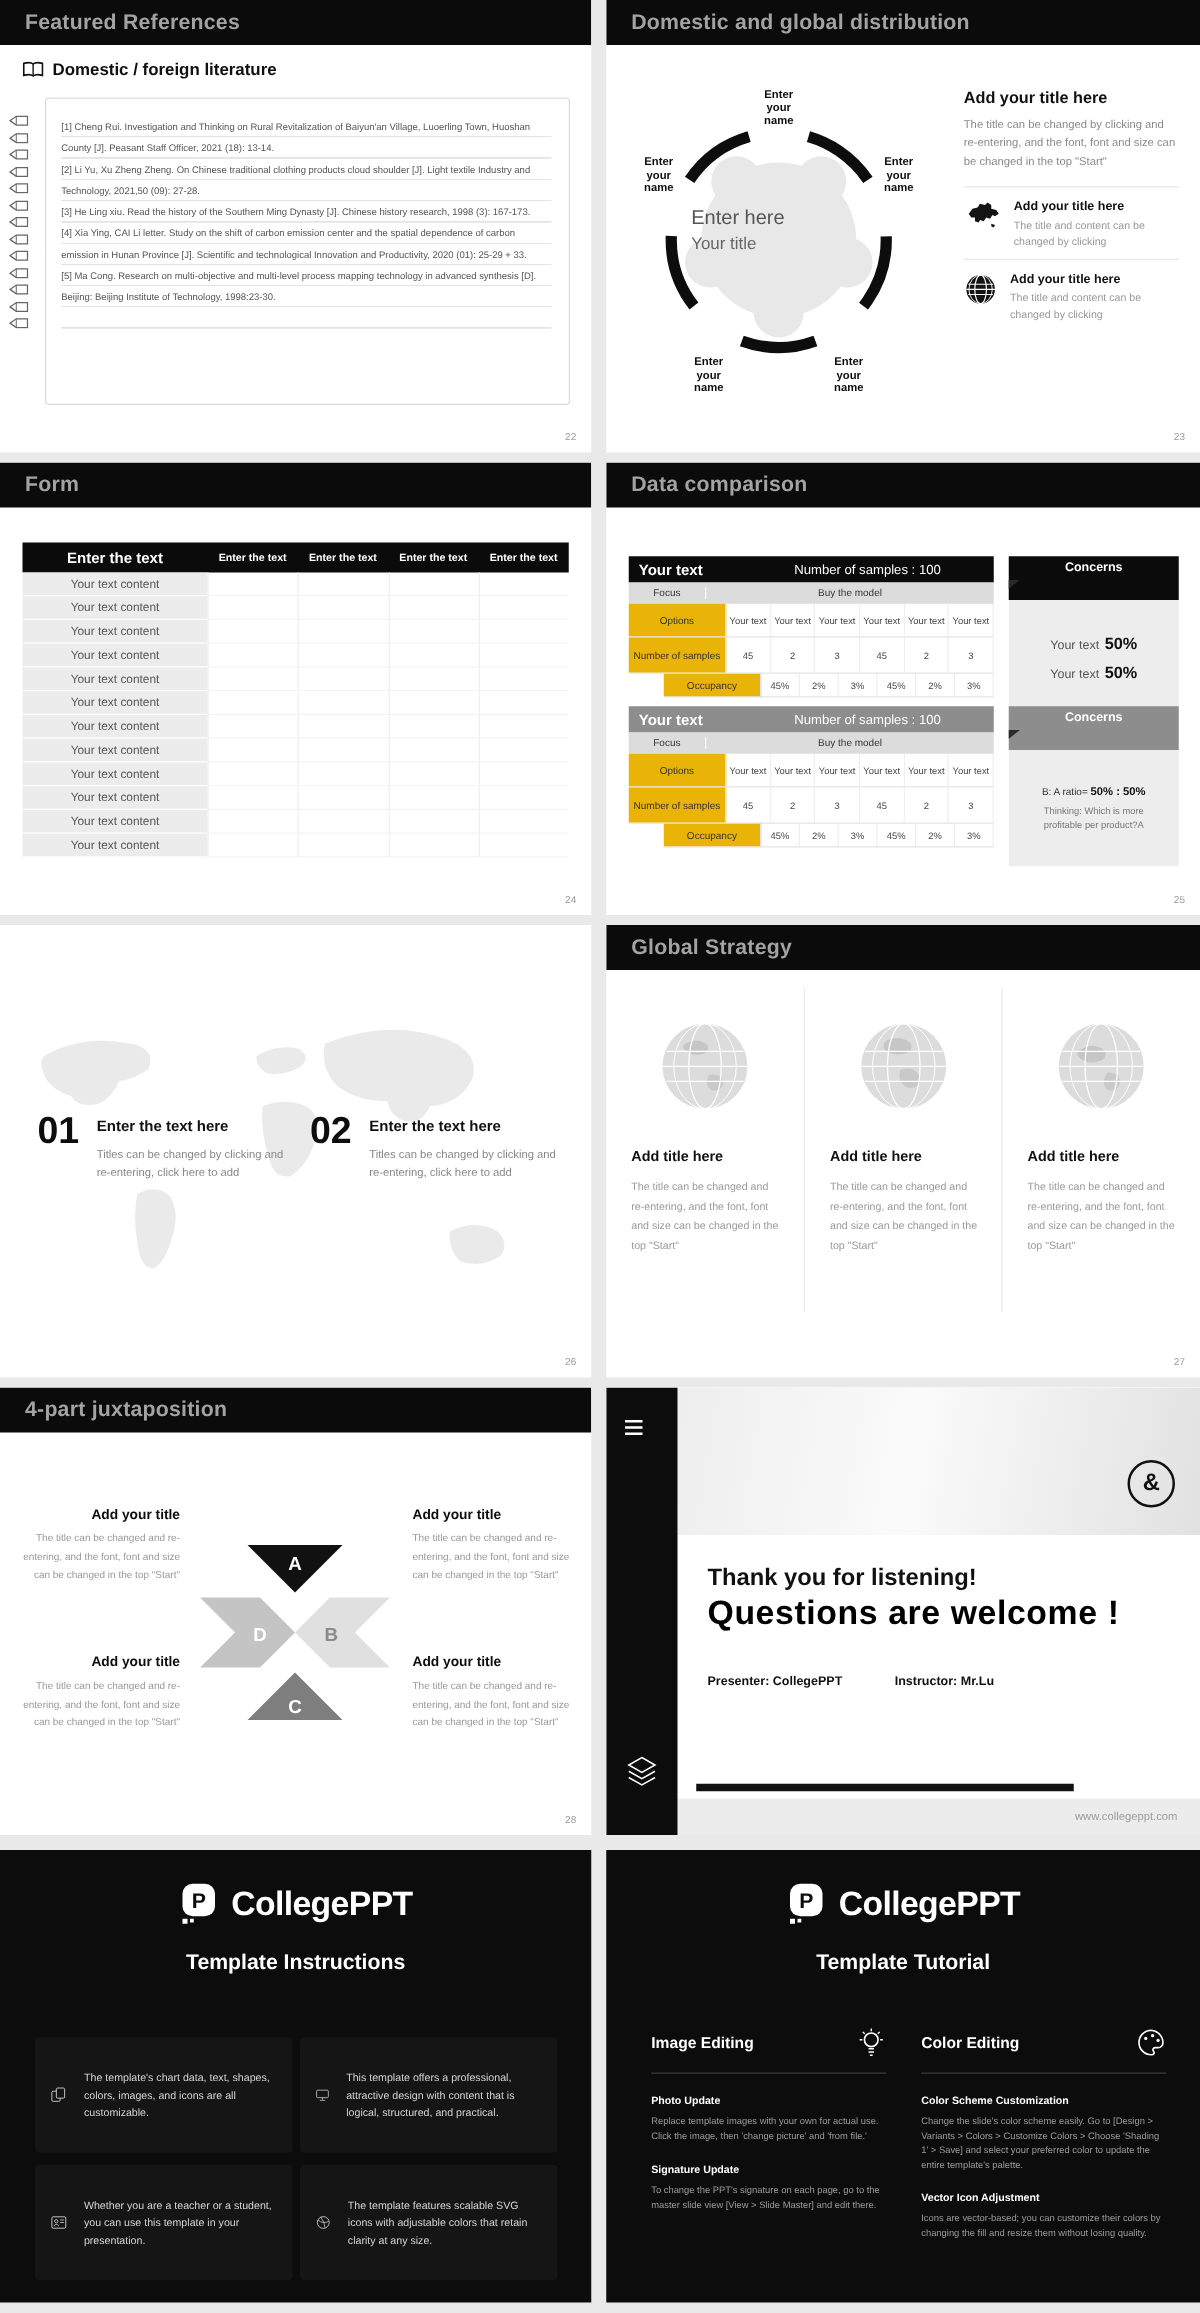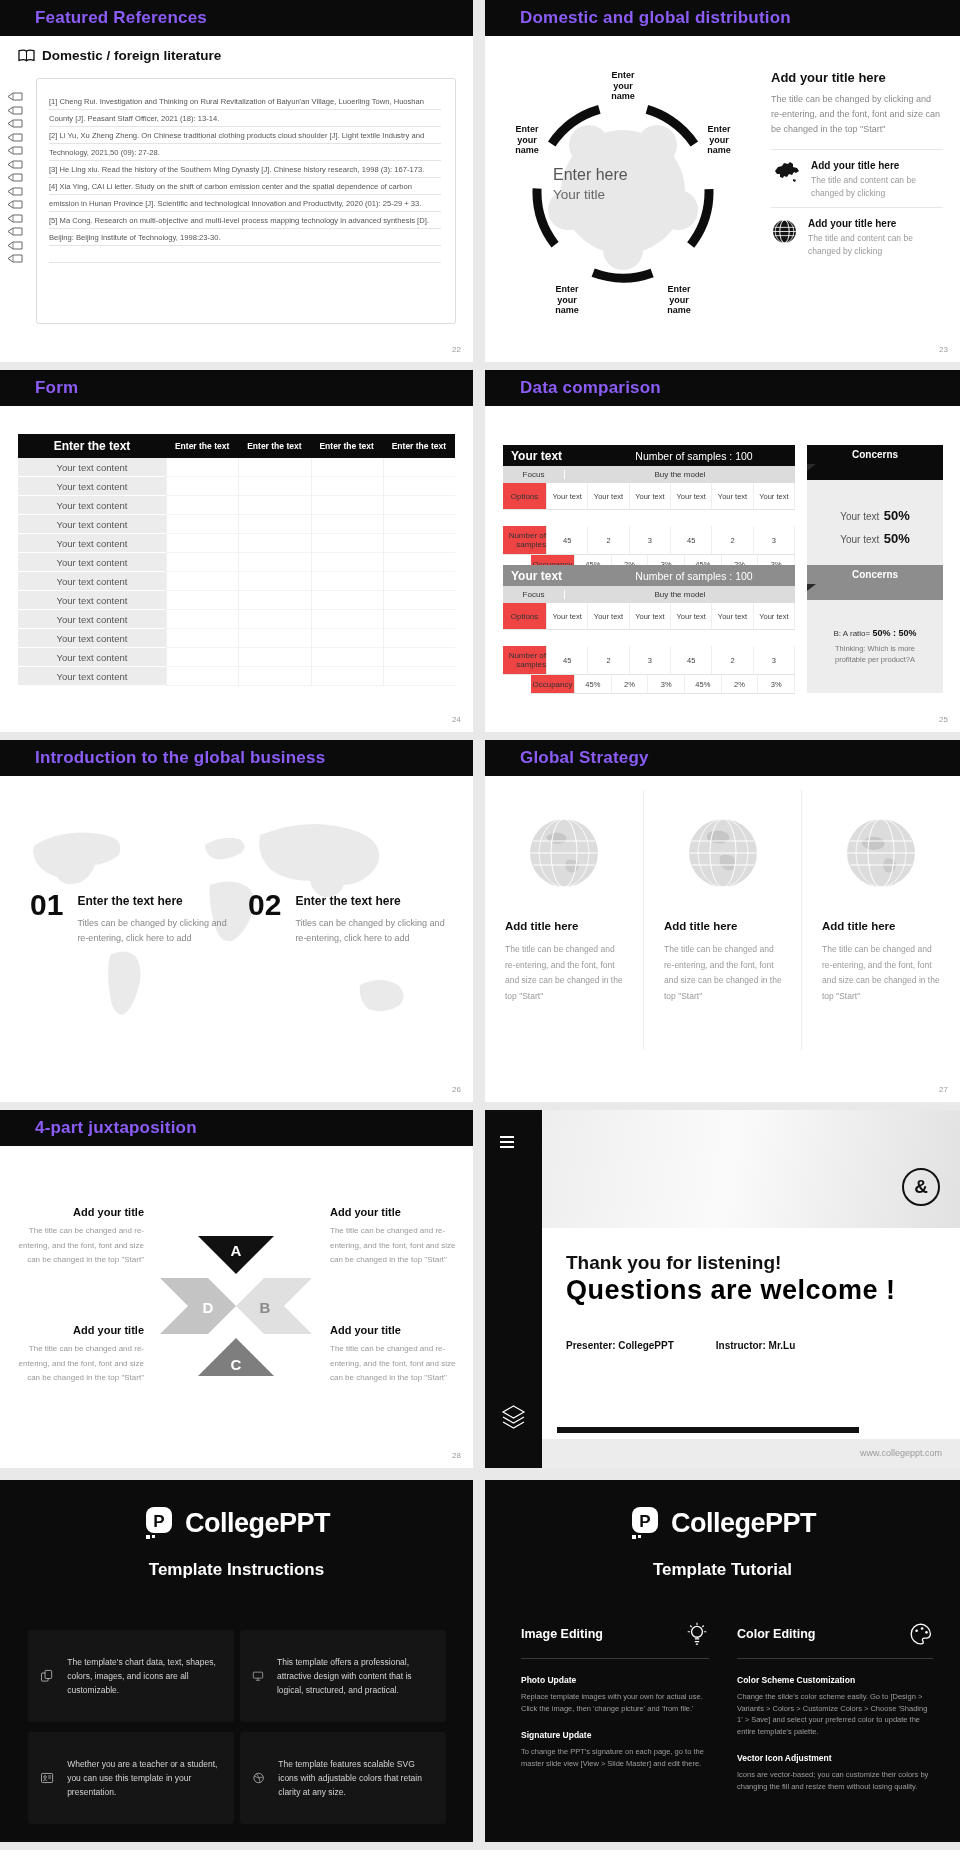--- a/index.html
+++ b/index.html
@@ -1,19 +1,19 @@
 <!DOCTYPE html>
 <html><head>
 <meta charset="utf-8">
 <style>
   html,body{margin:0;padding:0;background:#e9e9e9;font-family:"Liberation Sans",sans-serif;}
   #canvas{position:relative;width:960px;height:1850px;background:#e9e9e9;overflow:hidden;}
   .slide{position:absolute;background:#fff;overflow:hidden;}
-  .bar{position:absolute;left:0;top:0;right:0;height:36px;background:#0b0b0b;color:#8b5cf6;
-       font-weight:bold;font-size:17px;display:flex;align-items:center;padding-left:35px;
+  .bar{position:absolute;left:0;top:0;right:0;height:36px;background:#0b0b0b;color:#a3a3a3;
+       font-weight:bold;font-size:17px;display:flex;align-items:center;padding-left:20px;
        box-sizing:border-box;letter-spacing:.2px;text-align:center;}
   .pnum{position:absolute;right:12px;bottom:8px;font-size:8px;color:#9a9a9a;}
   svg{display:block;}
 
   
   #s22{left:0;top:0;width:473px;height:362px}
   #s23{left:485px;top:0;width:475px;height:362px}
   #s24{left:0;top:370px;width:473px;height:362px}
   #s25{left:485px;top:370px;width:475px;height:362px}
   #s26{left:0;top:740px;width:473px;height:362px}
@@ -61,25 +61,25 @@
   
   .dtable{position:absolute;left:18px;width:292px;background:#fff;}
   .dt-head{display:flex;height:21px;color:#fff;align-items:center;background:#0b0b0b;}
   .dt-head.gray{background:#8d8d8d;}
   .dt-hl{width:90px;padding-left:8px;font-weight:bold;font-size:12px;box-sizing:border-box;}
   .dt-hr{flex:1;text-align:center;font-size:10.5px;}
   .dt-sub{display:flex;height:17px;background:#dcdcdc;font-size:8px;color:#333;align-items:center;}
   .dt-sl{width:62px;text-align:center;border-right:1px solid #fff;box-sizing:border-box;}
   .dt-sv{flex:1;text-align:center;}
   .dt-row{display:flex;border-bottom:1px solid #e3e3e3;}
-  .dt-label{width:44px;background:#ef4444;display:flex;align-items:center;justify-content:center;
+  .dt-label{width:78px;background:#eab308;display:flex;align-items:center;justify-content:center;
             text-align:right;font-size:8px;color:#333;border-right:1px solid #e3e3e3;box-sizing:border-box;}
   .dt-cell{flex:1;display:flex;align-items:center;justify-content:center;font-size:7.5px;color:#444;
            border-right:1px solid #efefef;text-align:center;}
-  .r-opt{height:26px;}.r-smp{height:28px;margin-top:16px;}.r-occ{height:18px;margin-left:28px;}
+  .r-opt{height:26px;}.r-smp{height:28px;}.r-occ{height:18px;margin-left:28px;}
   .concern{position:absolute;left:322px;width:136px;height:112px;}
   .cc-head{position:relative;height:35px;color:#fff;font-weight:bold;font-size:10px;
            text-align:center;line-height:19px;}
   .cc-head.black{background:#0b0b0b;}
   .cc-head.grayh{background:#8d8d8d;}
   .cc-head::after{content:"";position:absolute;left:0;top:19px;border-top:7px solid #2a2a2a;
                   border-right:9px solid transparent;}
   .cc-body{height:93px;background:#ededed;display:flex;flex-direction:column;justify-content:center;
            align-items:center;gap:5px;}
   .cc-t{font-size:10px;color:#555;}
@@ -472,21 +472,20 @@
       <div class="cc-body">
         <div class="cc2-l1"><span>B: A ratio=</span>
           <b>50% : 50%</b></div>
         <div class="cc2-l2">Thinking: Which is more profitable per product?A</div>
       </div>
     </div>
     <div class="pnum">25</div>
   </div>
 
   <div class="slide" id="s26">
-    <div class="bar">Introduction to the global business</div>
     <svg width="473" height="300" viewBox="0 0 473 300" style="position:absolute;left:0;top:45px;opacity:.75">
       <g fill="#e4e4e4">
         <path d="M35 60 q30 -18 70 -10 q20 4 14 20 q-10 8 -24 10 q-4 12 -16 18 q-16 4 -22 -6 q-18 -6 -22 -18 q-4 -10 0 -14Z"></path>
         <path d="M110 170 q16 -8 26 2 q8 14 2 32 q-6 22 -16 26 q-10 -2 -12 -20 q-4 -24 0 -40Z"></path>
         <path d="M205 60 q16 -10 34 -6 q10 6 2 14 q-14 8 -26 6 q-10 -4 -10 -14Z"></path>
         <path d="M210 100 q22 -8 38 2 q10 10 4 26 q-6 20 -20 28 q-12 2 -16 -12 q-8 -24 -6 -44Z"></path>
         <path d="M260 50 q50 -20 96 -4 q28 10 22 32 q-10 20 -34 22 q-6 14 -20 12 q-12 -4 -14 -16 q-24 0 -40 -12 q-14 -14 -10 -34Z"></path>
         <path d="M360 200 q20 -10 38 0 q10 10 2 20 q-16 10 -32 4 q-10 -10 -8 -24Z"></path>
       </g>
     </svg>

